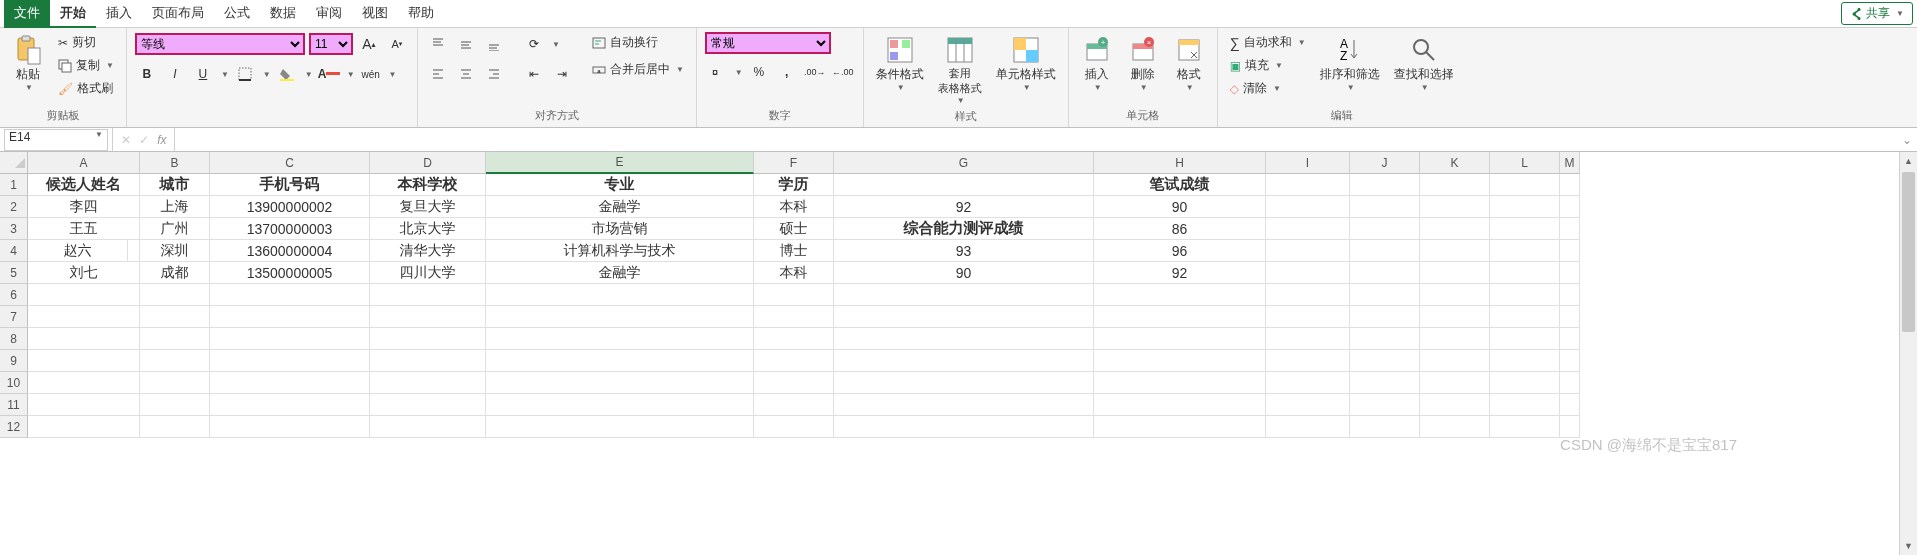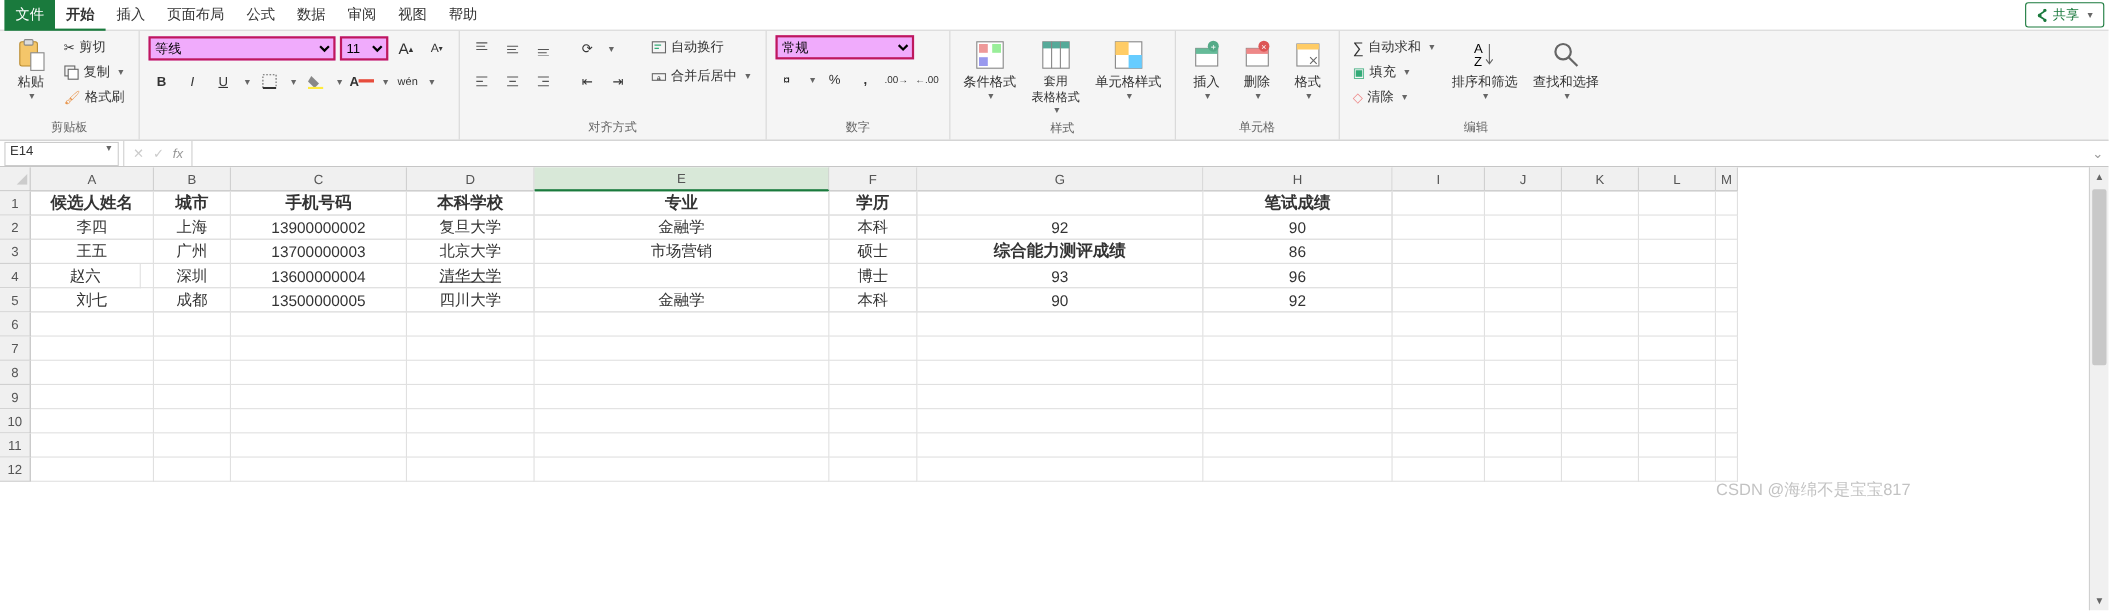--- a/index.html
+++ b/index.html
@@ -584,21 +584,22 @@
           <div class="cell" style="left: 0px; top: 44px; width: 112px;">王五</div>
           <div class="cell" style="left: 112px; top: 44px; width: 70px;">广州</div>
           <div class="cell" style="left: 182px; top: 44px; width: 160px;">13700000003</div>
           <div class="cell" style="left: 342px; top: 44px; width: 116px;">北京大学</div>
           <div class="cell" style="left: 458px; top: 44px; width: 268px;">市场营销</div>
           <div class="cell" style="left: 726px; top: 44px; width: 80px;">硕士</div>
           <div class="cell" style="left: 1066px; top: 44px; width: 172px;">86</div>
           <div class="cell" style="left: 0px; top: 66px; width: 100px;">赵六</div>
           <div class="cell" style="left: 112px; top: 66px; width: 70px;">深圳</div>
           <div class="cell" style="left: 182px; top: 66px; width: 160px;">13600000004</div>
-          <div class="cell" style="left: 342px; top: 66px; width: 116px; text-decoration: underline;">清华大学</div>
+          <div class="cell" style="left: 342px; top: 66px; width: 116px;">清华大学</div>
+          <div class="cell" style="left: 458px; top: 66px; width: 268px;">计算机科学与技术</div>
           <div class="cell" style="left: 726px; top: 66px; width: 80px;">博士</div>
           <div class="cell" style="left: 806px; top: 66px; width: 260px;">93</div>
           <div class="cell" style="left: 1066px; top: 66px; width: 172px;">96</div>
           <div class="cell" style="left: 0px; top: 88px; width: 112px;">刘七</div>
           <div class="cell" style="left: 112px; top: 88px; width: 70px;">成都</div>
           <div class="cell" style="left: 182px; top: 88px; width: 160px;">13500000005</div>
           <div class="cell" style="left: 342px; top: 88px; width: 116px;">四川大学</div>
           <div class="cell" style="left: 458px; top: 88px; width: 268px;">金融学</div>
           <div class="cell" style="left: 726px; top: 88px; width: 80px;">本科</div>
           <div class="cell" style="left: 806px; top: 88px; width: 260px;">90</div>

